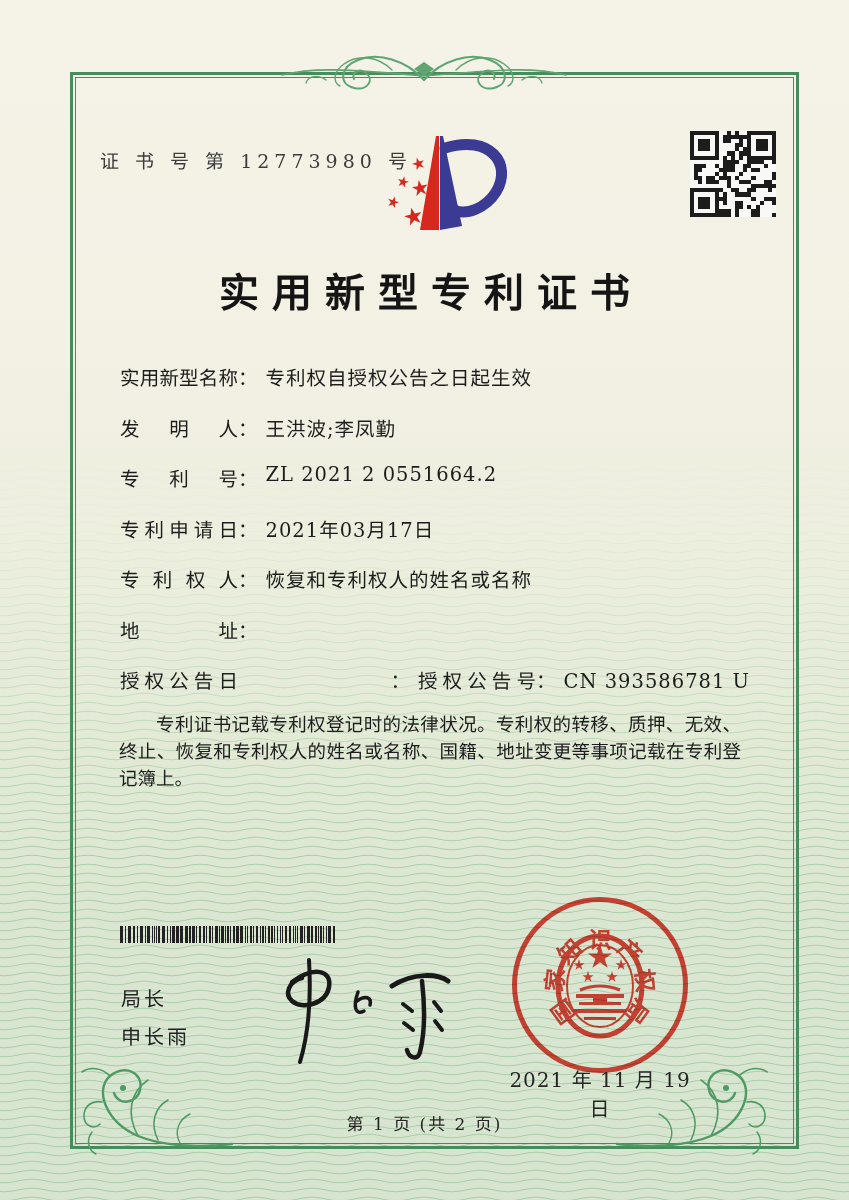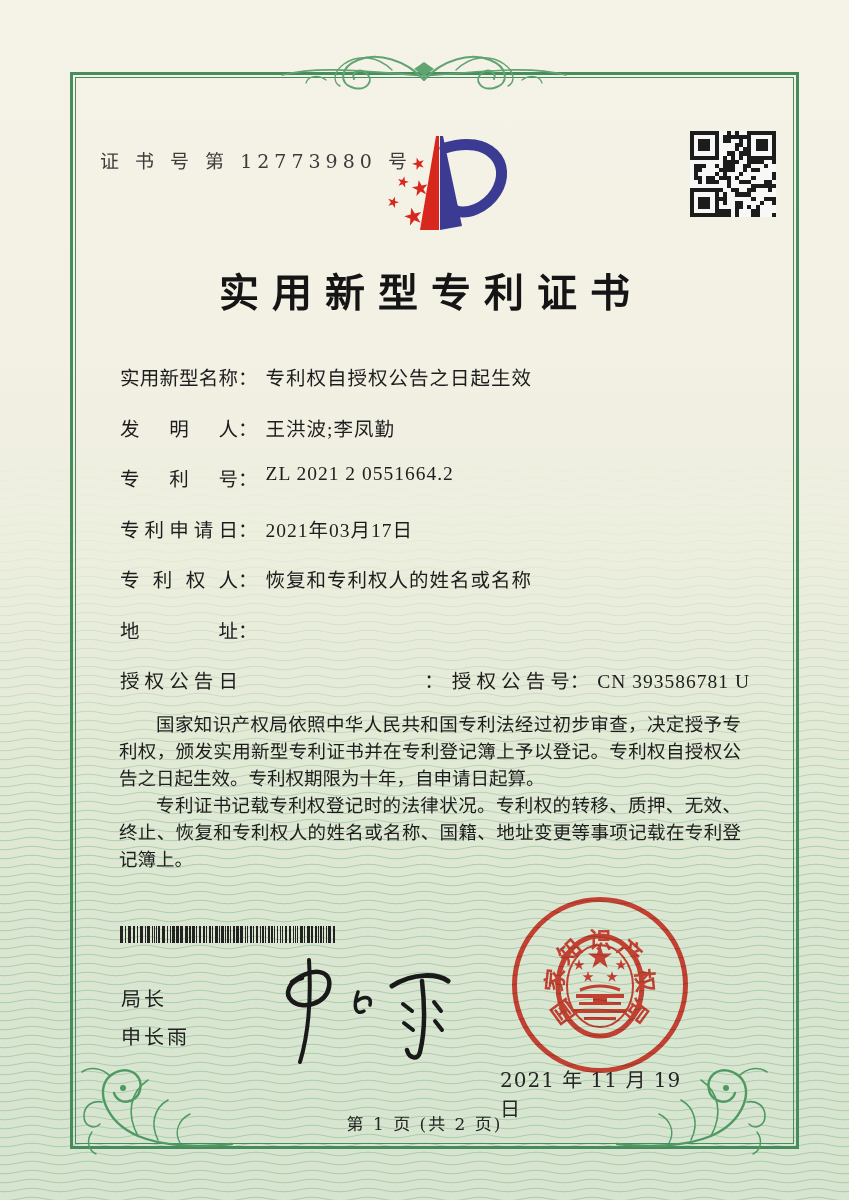--- a/index.html
+++ b/index.html
@@ -25,21 +25,21 @@
   .qr{position:absolute;left:690px;top:131px;width:86px;height:86px;z-index:3;
       display:grid;grid-template-columns:repeat(21,1fr);grid-template-rows:repeat(21,1fr);
       background:#f8f8f6;}
   .qr div{width:100%;height:100%;}
   .qr .d{background:#1c1c1c;}
   .title{position:absolute;left:0;top:261px;width:100%;text-align:center;
          font-size:40px;font-weight:bold;letter-spacing:13px;padding-left:13px;
          box-sizing:border-box;color:#151515;z-index:3;}
   
   .fields{position:absolute;left:120px;top:362px;width:630px;z-index:3;
-          font-size:19.5px;color:#1d1d1d;font-family:Liberation Serif, serif;}
+          font-size:19.5px;color:#1d1d1d;}
   .field-row{height:50.5px;display:flex;align-items:flex-start;white-space:nowrap;}
   .f-label{display:inline-block;width:118px;text-align:justify;text-align-last:justify;}
   .f-colon{margin-right:8px;}
   .f-value{letter-spacing:1px;}
   .grant-first{width:335px;display:flex;justify-content:space-between;}
   
   .body-text{position:absolute;left:119px;top:711px;width:622px;z-index:3;
              font-size:18.5px;line-height:27px;color:#1d1d1d;text-align:justify;}
   .body-text p{margin:0;text-indent:2em;}
   
@@ -53,21 +53,21 @@
                 color:#222;z-index:3;}
   .signature{position:absolute;left:252px;top:952px;z-index:4;}
   
   .seal{position:absolute;left:512px;top:897px;width:176px;height:176px;z-index:5;
         mix-blend-mode:multiply;opacity:.93;}
   .seal-ring{position:absolute;left:0;top:0;width:176px;height:176px;border-radius:50%;
              border:5px solid #e23a2e;box-sizing:border-box;}
   .seal-char{position:absolute;left:50%;top:50%;font-size:23px;font-weight:bold;color:#e23a2e;
              transform-origin:0 0;z-index:2;}
   .seal-emblem{position:absolute;left:50%;top:50%;transform:translate(-50%,-50%);}
-  .seal-date{position:absolute;left:500px;top:1064px;width:200px;
+  .seal-date{position:absolute;left:500px;top:1064px;width:200px;text-align:center;
              font-size:20px;color:#252525;letter-spacing:1px;z-index:6;}
   
   .page-num{position:absolute;left:0;top:1110px;width:100%;text-align:center;
             font-size:17px;letter-spacing:2px;color:#242424;z-index:3;}
   .back-note{position:absolute;left:0;top:1158px;width:100%;text-align:center;
              font-size:18px;letter-spacing:3px;color:#333;z-index:3;font-style:italic;}
 </style>
 </head>
 <body>
 
@@ -690,21 +690,20 @@
         <span class="f-label">授权公告日</span>
           <span class="f-colon">：</span>
       </span>
       <span>
         <span class="f-label">授权公告号</span><span class="f-colon">：</span><span class="f-value">CN 393586781 U</span>
       </span>
     </div>
   </div>
 
   <div class="body-text">
-    <p>国家知识产权局依照中华人民共和国专利法经过初步审查，决定授予专利权，颁发实用新型专利证书并在专利登记簿上予以登记。专利权自授权公告之日起生效。专利权期限为十年，自申请日起算。</p>
     <p>专利证书记载专利权登记时的法律状况。专利权的转移、质押、无效、终止、恢复和专利权人的姓名或名称、国籍、地址变更等事项记载在专利登记簿上。</p>
   </div>
 
   <div class="barcode" id="barcode">
       <i style="width: 3px; background: rgb(34, 34, 34);"></i>
       <i style="width: 2px; background: transparent;"></i>
       <i style="width: 1px; background: rgb(34, 34, 34);"></i>
       <i style="width: 2px; background: transparent;"></i>
       <i style="width: 3px; background: rgb(34, 34, 34);"></i>
       <i style="width: 2px; background: transparent;"></i>

